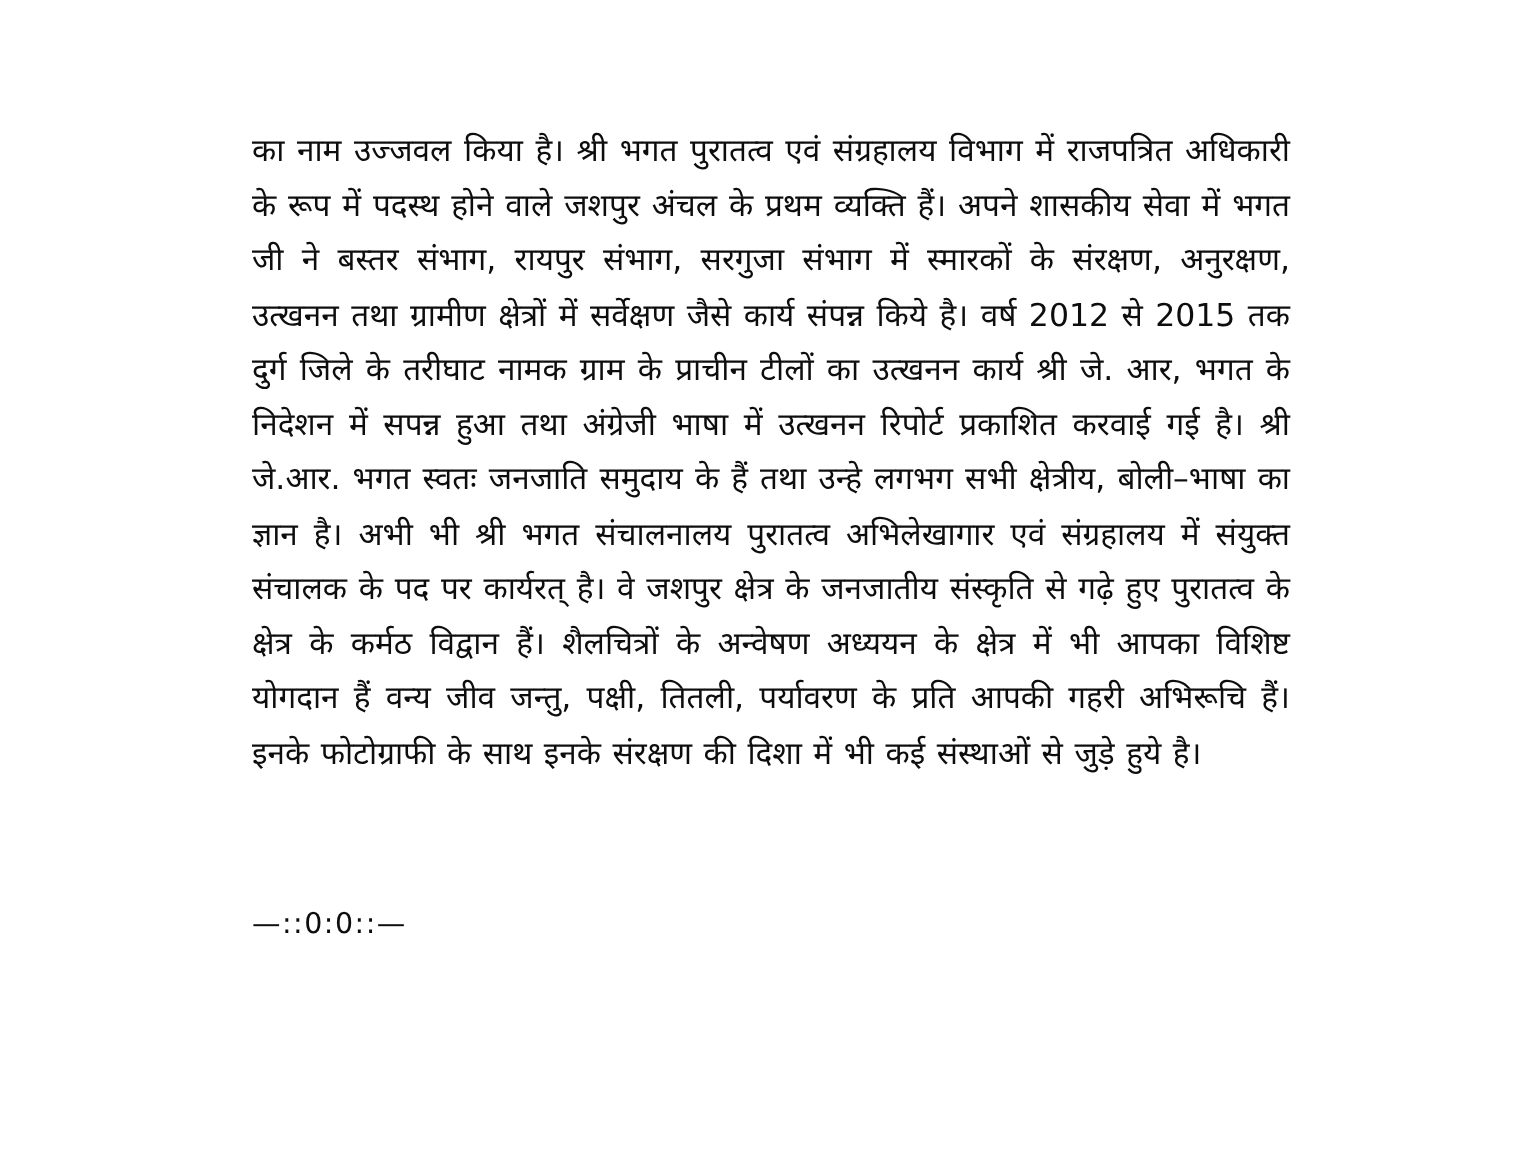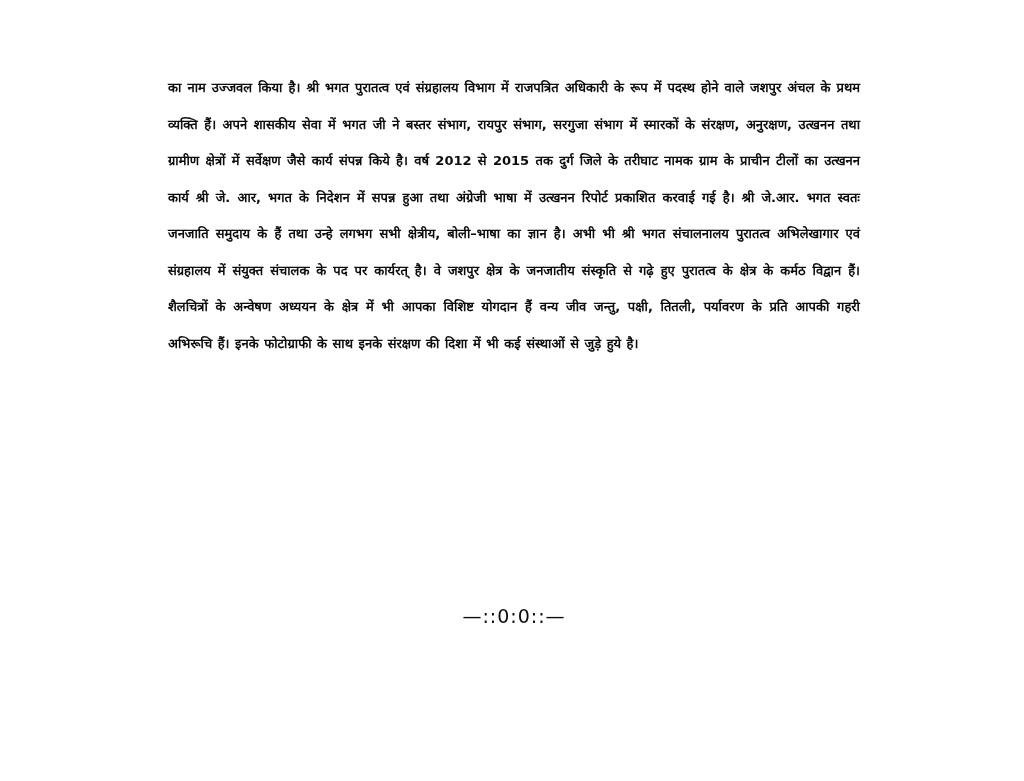--- a/index.html
+++ b/index.html
@@ -16,43 +16,42 @@
   }
   .page {
     position: relative;
     width: 1024px;
     height: 781px;
     background: #ffffff;
   }
   .body-text {
     position: absolute;
     left: 168px;
-    top: 70px;
+    top: 82px;
     width: 692px;
-    font-size: 13px;
+    font-size: 21px;
     line-height: 36.5px;
     text-align: justify;
     text-justify: inter-word;
     word-spacing: 1px;
     color: #0d0d0d;
-    font-weight: bold;
   }
   .body-text p {
     margin: 0;
     text-align: justify;
   }
   .body-text p:last-child {
     text-align: justify;
   }
   .closing-mark {
     position: absolute;
     left: 168px;
     top: 605px;
     width: 692px;
-    text-align: center;
+    text-align: left;
     font-size: 19px;
     letter-spacing: 1px;
     color: #0d0d0d;
   }
 </style>
 </head>
 <body>
 
 <div class="page">
   <div class="body-text">

